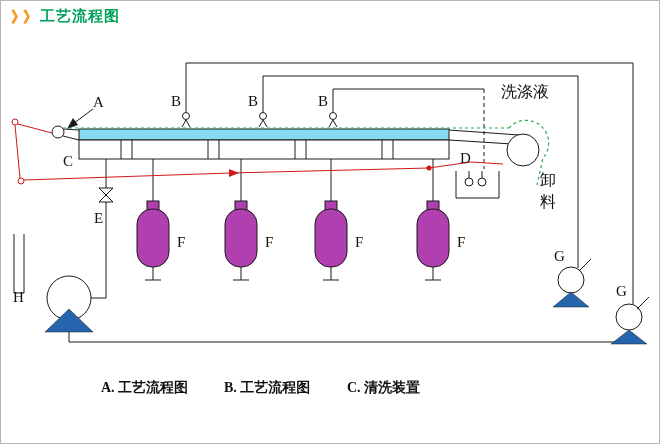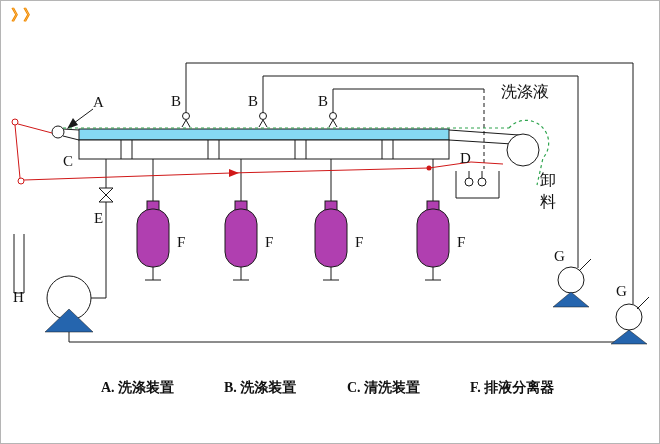--- a/index.html
+++ b/index.html
@@ -31,20 +31,21 @@
     font-family:"Liberation Serif",serif;font-size:14px;font-weight:600;color:#111;
   }
 </style>
 </head>
 <body>
 
 <div class="page">
 
   <div class="header">
     <span class="chev">》》</span>
+    <span class="title-text">工艺流程图</span>
   </div>
 
   <svg width="660" height="444" viewBox="0 0 660 444">
 
     <g>
       <path class="ln" d="M185 112 V62 H632 V303"></path>
       <path class="ln" d="M262 112 V75 H577 V267"></path>
       <path class="ln" d="M332 112 V88 H483"></path>
       <path class="dash" d="M483 88 V168"></path>
     </g>
@@ -167,19 +168,18 @@
     <text class="mk" x="553" y="260">G</text>
     <text class="mk" x="615" y="295">G</text>
     <text class="mk" x="12" y="301">H</text>
 
     <text class="cjk" x="500" y="96">洗涤液</text>
     <text class="cjk" x="539" y="184">卸</text>
     <text class="cjk" x="539" y="206">料</text>
   </svg>
 
   <div class="legend">
-    <span>A. 洗涤装置</span>
-    <span>B. 洗涤装置</span>
+    <span>A. 工艺流程图</span>
+    <span>B. 工艺流程图</span>
     <span>C. 清洗装置</span>
-    <span>F. 排液分离器</span>
   </div>
 
 </div>
 
 </body></html>

